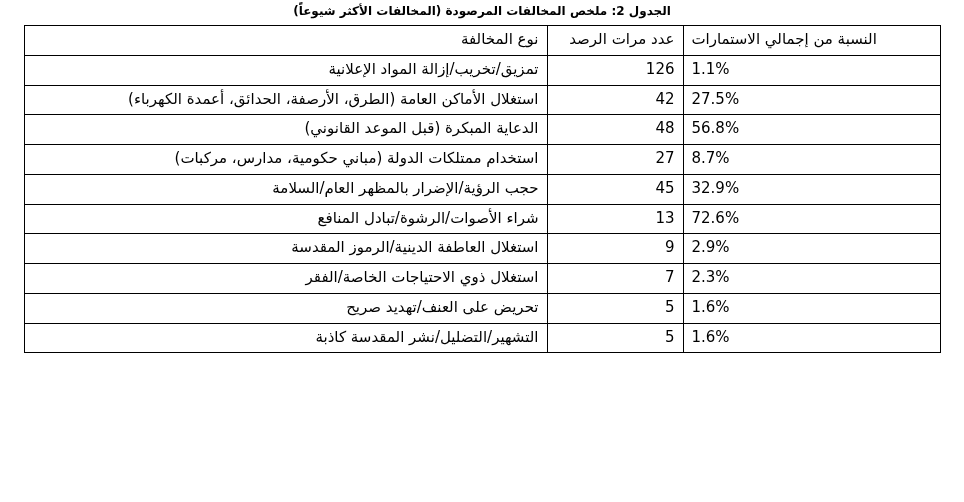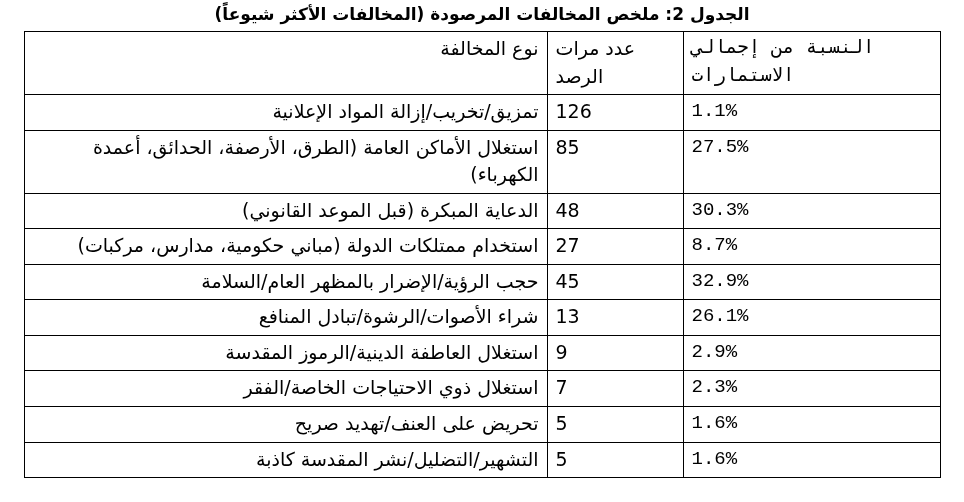--- a/index.html
+++ b/index.html
@@ -15,56 +15,55 @@
     overflow: hidden;
   }
   .page {
     position: relative;
     width: 964px;
     height: 502px;
     box-sizing: border-box;
   }
   .caption {
     text-align: center;
-    font-size: 17px;
+    font-size: 12px;
     font-weight: bold;
     padding-top: 4px;
     padding-bottom: 7px;
     direction: rtl;
     letter-spacing: 0px;
   }
   table.data-table {
     border-collapse: collapse;
     width: 916px;
     margin: 0 auto;
     direction: rtl;
     table-layout: fixed;
   }
   table.data-table th,
   table.data-table td {
     border: 1px solid #000000;
-    font-size: 19px;
+    font-size: 15px;
     font-weight: normal;
     padding: 3px 8px 4px 8px;
     vertical-align: top;
     line-height: 1.45;
   }
   col.col-type  { width: 523px; }
   col.col-count { width: 136px; }
   col.col-pct   { width: 257px; }
 
   th.h-type, td.c-type {
     text-align: right;
   }
   th.h-count, td.c-count {
-    text-align: left;
+    text-align: right;
   }
   th.h-pct, td.c-pct {
     text-align: left;
-    font-family: Liberation Mono, monospace;
   }
   thead th {
     font-weight: normal;
     line-height: 1.45;
   }
   .pct-val {
     unicode-bidi: plaintext;
   }
 </style>
 </head>
@@ -88,40 +87,40 @@
       </tr>
     </thead>
     <tbody>
       <tr>
         <td class="c-pct"><span class="pct-val">1.1%</span></td>
         <td class="c-count">126</td>
         <td class="c-type">تمزيق/تخريب/إزالة المواد الإعلانية</td>
       </tr>
       <tr>
         <td class="c-pct"><span class="pct-val">27.5%</span></td>
-        <td class="c-count">85</td>
+        <td class="c-count">42</td>
         <td class="c-type">استغلال الأماكن العامة (الطرق، الأرصفة، الحدائق، أعمدة الكهرباء)</td>
       </tr>
       <tr>
-        <td class="c-pct"><span class="pct-val">30.3%</span></td>
+        <td class="c-pct"><span class="pct-val">56.8%</span></td>
         <td class="c-count">48</td>
         <td class="c-type">الدعاية المبكرة (قبل الموعد القانوني)</td>
       </tr>
       <tr>
         <td class="c-pct"><span class="pct-val">8.7%</span></td>
         <td class="c-count">27</td>
         <td class="c-type">استخدام ممتلكات الدولة (مباني حكومية، مدارس، مركبات)</td>
       </tr>
       <tr>
         <td class="c-pct"><span class="pct-val">32.9%</span></td>
         <td class="c-count">45</td>
         <td class="c-type">حجب الرؤية/الإضرار بالمظهر العام/السلامة</td>
       </tr>
       <tr>
-        <td class="c-pct"><span class="pct-val">26.1%</span></td>
+        <td class="c-pct"><span class="pct-val">72.6%</span></td>
         <td class="c-count">13</td>
         <td class="c-type">شراء الأصوات/الرشوة/تبادل المنافع</td>
       </tr>
       <tr>
         <td class="c-pct"><span class="pct-val">2.9%</span></td>
         <td class="c-count">9</td>
         <td class="c-type">استغلال العاطفة الدينية/الرموز المقدسة</td>
       </tr>
       <tr>
         <td class="c-pct"><span class="pct-val">2.3%</span></td>

